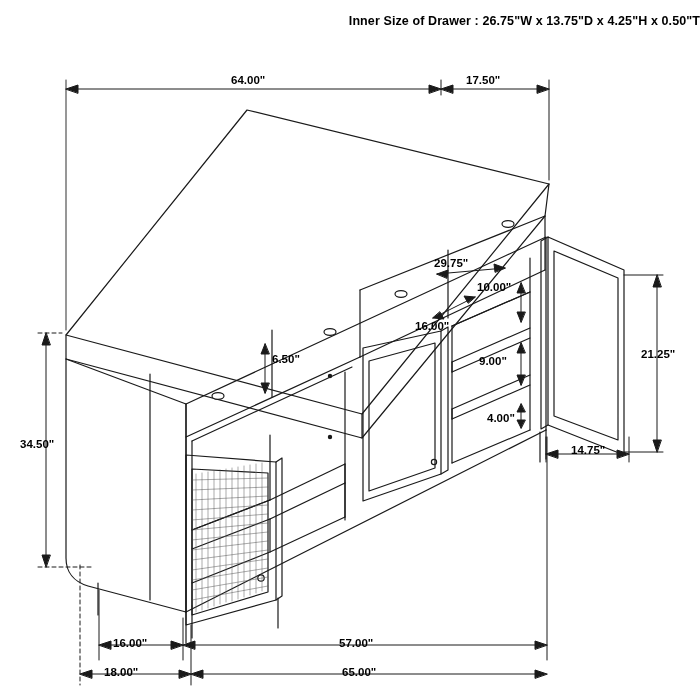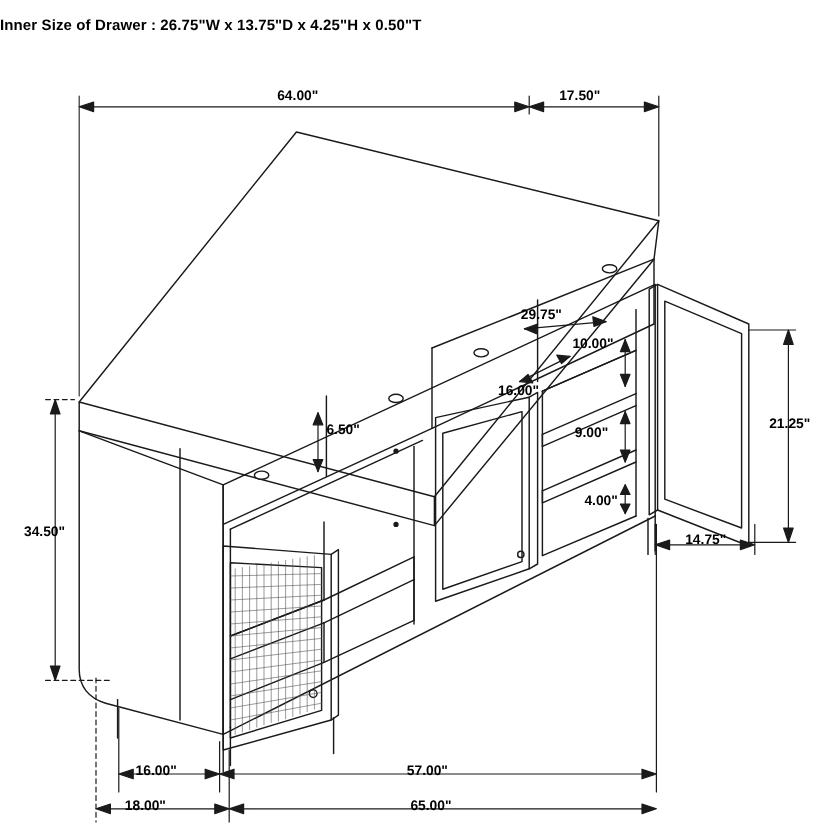--- a/index.html
+++ b/index.html
@@ -18,21 +18,21 @@
   #stage {
     position: relative;
     width: 700px;
     height: 700px;
   }
   .title {
     position: absolute;
     top: 14px;
     left: 0;
     width: 700px;
-    text-align: left;
+    text-align: right;
     font-size: 12.5px;
     font-weight: bold;
     letter-spacing: 0.1px;
   }
   svg.diagram {
     position: absolute;
     top: 0;
     left: 0;
     width: 700px;
     height: 700px;

